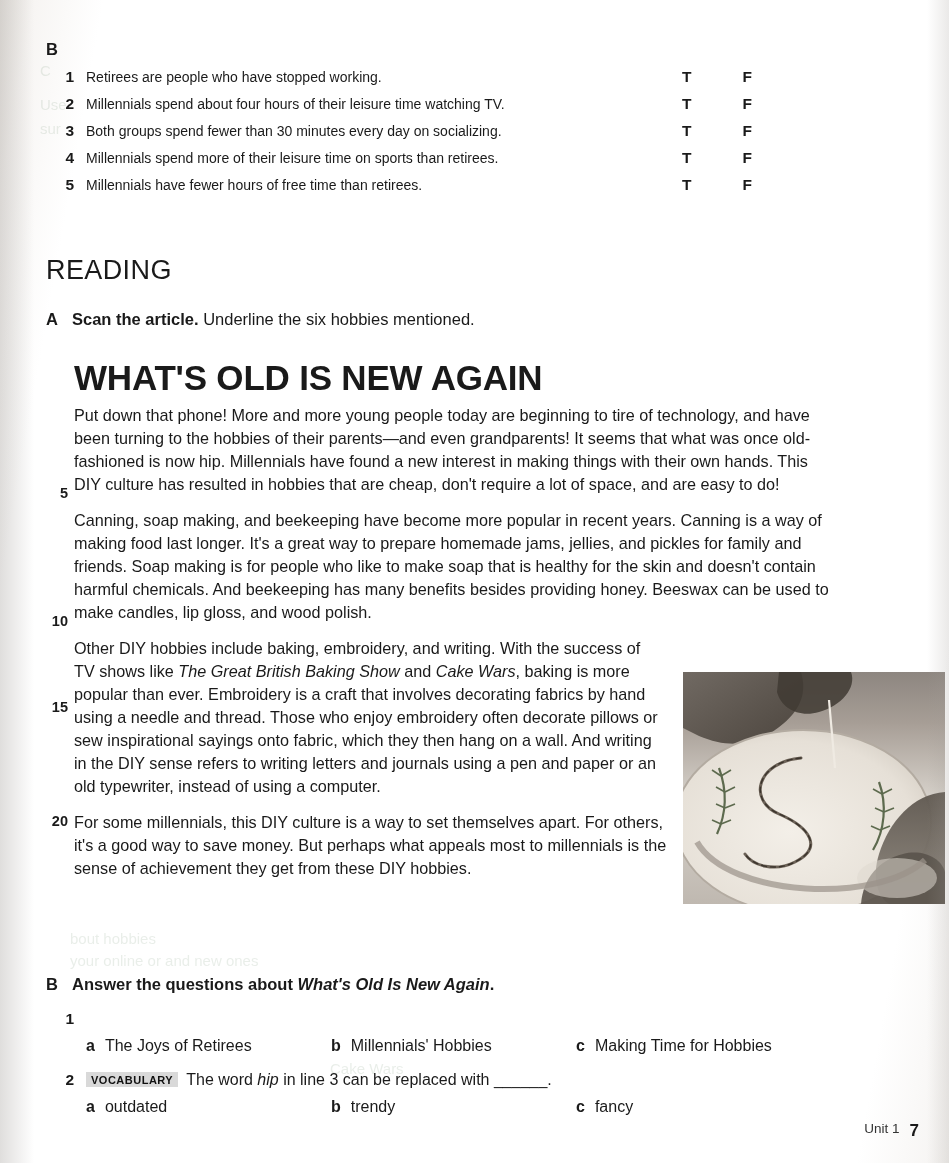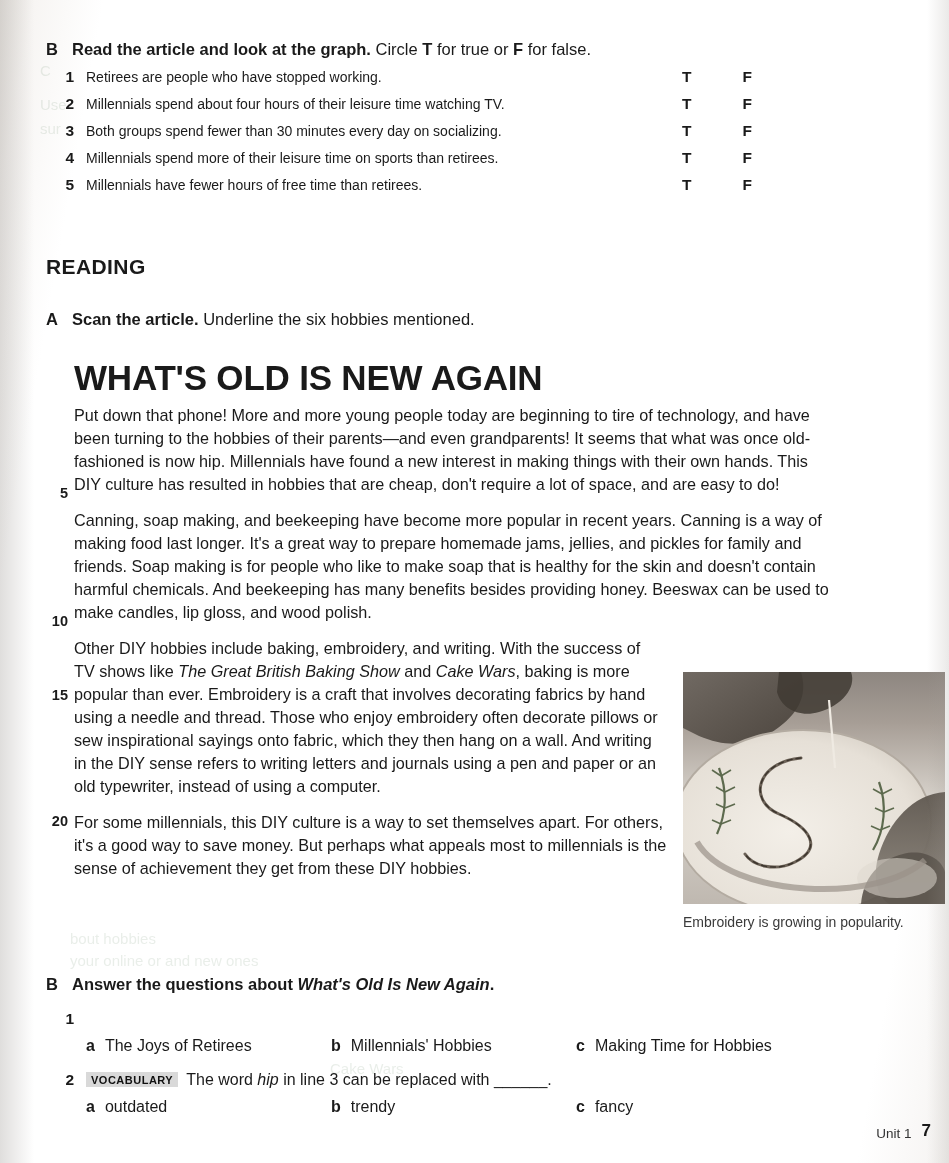--- a/index.html
+++ b/index.html
@@ -90,22 +90,22 @@
     justify-content: space-between;
     font-weight: bold;
     font-size: 15.5px;
   }
 
   
   .section-heading {
     position: absolute;
     left: 46px;
     top: 255px;
-    font-size: 21px;
-    font-weight: bold;
+    font-size: 27px;
+    font-weight: normal;
     letter-spacing: 0.4px;
   }
 
   
   .ex-a {
     position: absolute;
     left: 46px;
     top: 310px;
     width: 700px;
   }
@@ -219,24 +219,24 @@
     font-weight: bold;
     margin-right: 10px;
   }
   .c-a { width: 245px; }
   .c-b { width: 245px; }
   .c-c { width: 260px; }
 
   
   .footer {
     position: absolute;
-    right: 18px;
+    right: 30px;
     bottom: 22px;
     display: flex;
-    align-items: flex-end;
+    align-items: flex-start;
     font-size: 13.5px;
   }
   .footer .unit { color: #333; margin-right: 10px; }
   .footer .pageno { font-weight: bold; font-size: 17px; }
 
   
   .bleed {
     position: absolute;
     color: rgba(120,150,120,0.16);
     font-size: 15px;
@@ -252,21 +252,20 @@
   <div class="bleed" style="left:40px; top:62px;">C</div>
   <div class="bleed" style="left:40px; top:96px;text-align:right;">Use</div>
   <div class="bleed" style="left:40px; top:120px;">sur</div>
   <div class="bleed" style="left:70px; top:930px;">bout hobbies</div>
   <div class="bleed" style="left:70px; top:952px;">your online or and new ones</div>
   <div class="bleed" style="left:330px; top:1060px;">Cake Wars</div>
 
   <div class="ex-b-top">
     <div class="ex-head">
       <span class="ex-letter">B</span>
-      <span class="ex-head-text"><b>Read the article and look at the graph.</b><span> Circle </span><b>T</b><span> for true or </span><b>F</b><span> for false.</span></span>
     </div>
 
     <div class="tf-list">
       <div class="tf-row">
         <span class="tf-num">1</span>
         <span class="tf-text">Retirees are people who have stopped working.</span>
         <span class="tf-opts">
           <span>T</span>
           <span>F</span>
         </span>
@@ -322,21 +321,21 @@
       <span class="ln" style="top: 79px;">5</span>
       <p>Put down that phone! More and more young people today are beginning to tire of technology, and have been turning to the hobbies of their parents—and even grandparents! It seems that what was once old-fashioned is now hip. Millennials have found a new interest in making things with their own hands. This DIY culture has resulted in hobbies that are cheap, don't require a lot of space, and are easy to do!</p>
     </div>
 
     <div class="para p2">
       <span class="ln" style="top: 102px;">10</span>
       <p>Canning, soap making, and beekeeping have become more popular in recent years. Canning is a way of making food last longer. It's a great way to prepare homemade jams, jellies, and pickles for family and friends. Soap making is for people who like to make soap that is healthy for the skin and doesn't contain harmful chemicals. And beekeeping has many benefits besides providing honey. Beeswax can be used to make candles, lip gloss, and wood polish.</p>
     </div>
 
     <div class="para p3">
-      <span class="ln" style="top: 48px;">15</span>
+      <span class="ln" style="top: 60px;">15</span>
       <p><span>Other DIY hobbies include baking, embroidery, and writing. With the success of TV shows like </span><em>The Great British Baking Show</em><span> and </span><em>Cake Wars</em><span>, baking is more popular than ever. Embroidery is a craft that involves decorating fabrics by hand using a needle and thread. Those who enjoy embroidery often decorate pillows or sew inspirational sayings onto fabric, which they then hang on a wall. And writing in the DIY sense refers to writing letters and journals using a pen and paper or an old typewriter, instead of using a computer.</span></p>
     </div>
 
     <div class="para p4">
       <span class="ln" style="top: 0px;">20</span>
       <p>For some millennials, this DIY culture is a way to set themselves apart. For others, it's a good way to save money. But perhaps what appeals most to millennials is the sense of achievement they get from these DIY hobbies.</p>
     </div>
   </div>
 
   <div class="photo-wrap">
@@ -398,21 +397,20 @@
 
         <line x1="146" y1="28" x2="152" y2="96" stroke="#efeae2" stroke-width="2.2"></line>
 
         <path d="M262,232 L262,120 C230,122 206,150 196,182 C188,208 196,226 206,232 Z" fill="url(#hand2)" opacity="0.95"></path>
         <path d="M178,232 C180,206 196,188 220,182 C240,177 258,186 262,200 L262,232 Z" fill="#5a534b" opacity="0.9"></path>
         <ellipse cx="214" cy="206" rx="40" ry="20" fill="#ded8cf" opacity="0.55"></ellipse>
 
         <path d="M14,170 C46,226 196,232 242,188" fill="none" stroke="#9a9289" stroke-width="6" opacity="0.7"></path>
       </svg>
     </div>
-    <div class="caption">Embroidery is growing in popularity.</div>
   </div>
 
   <div class="ex-b-bottom">
     <div class="ex-head">
       <span class="ex-letter">B</span>
       <span class="ex-head-text"><b>Answer the questions about </b><b><em>What's Old Is New Again</em></b><b>.</b></span>
     </div>
 
     <div class="q-row">
       <span class="q-num">1</span>

